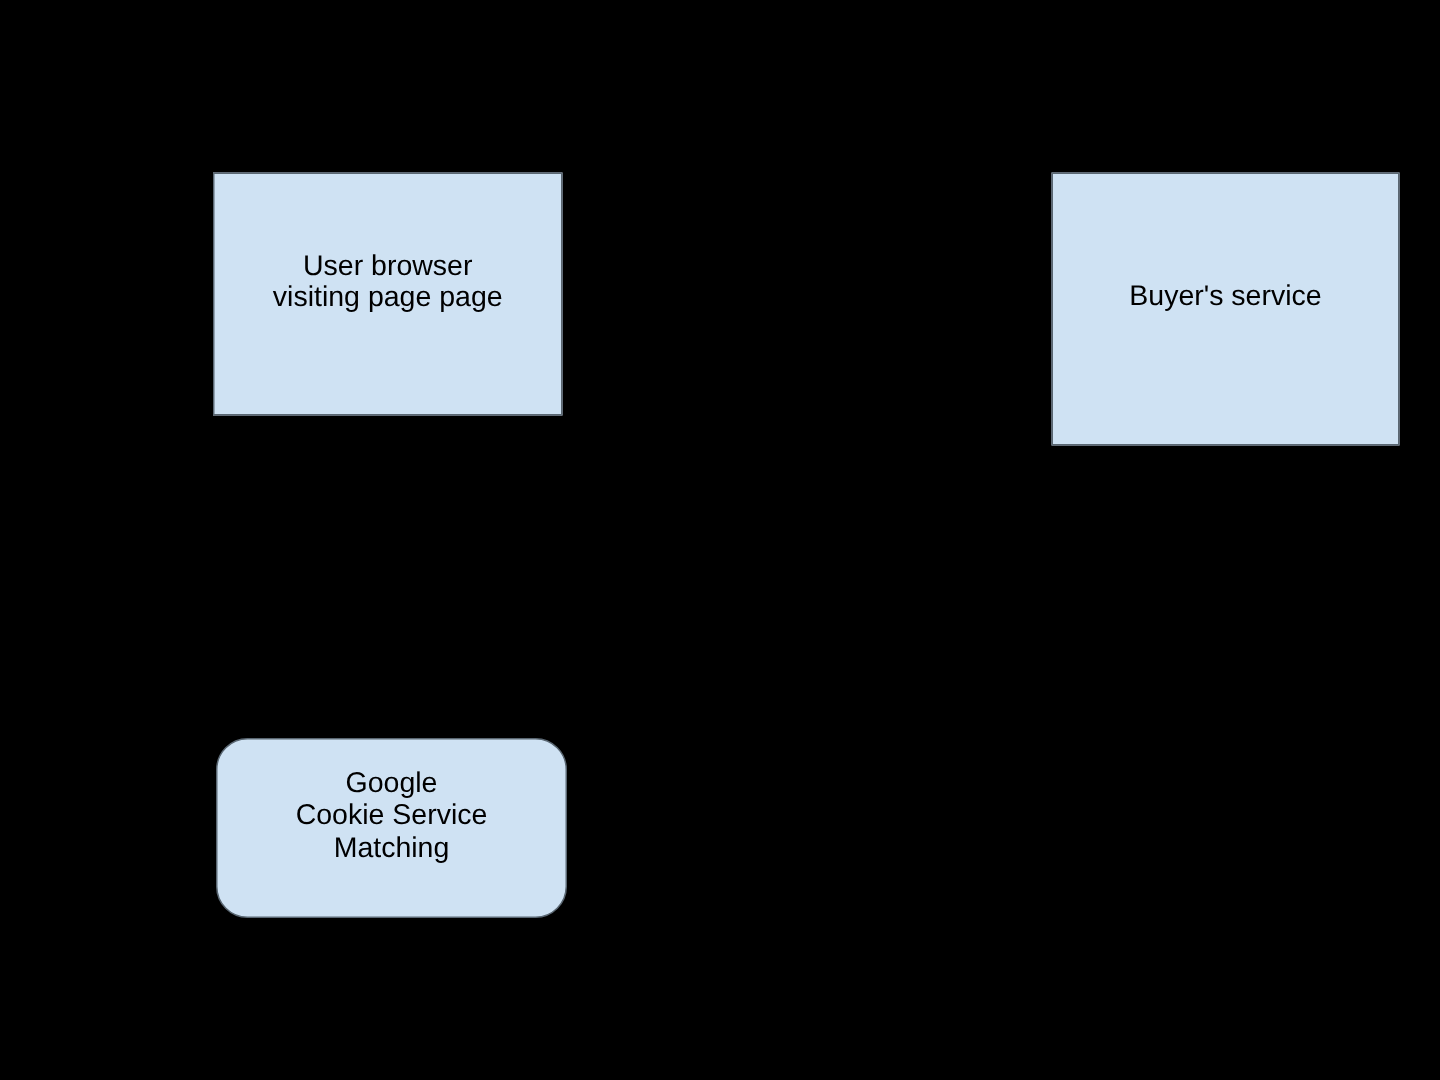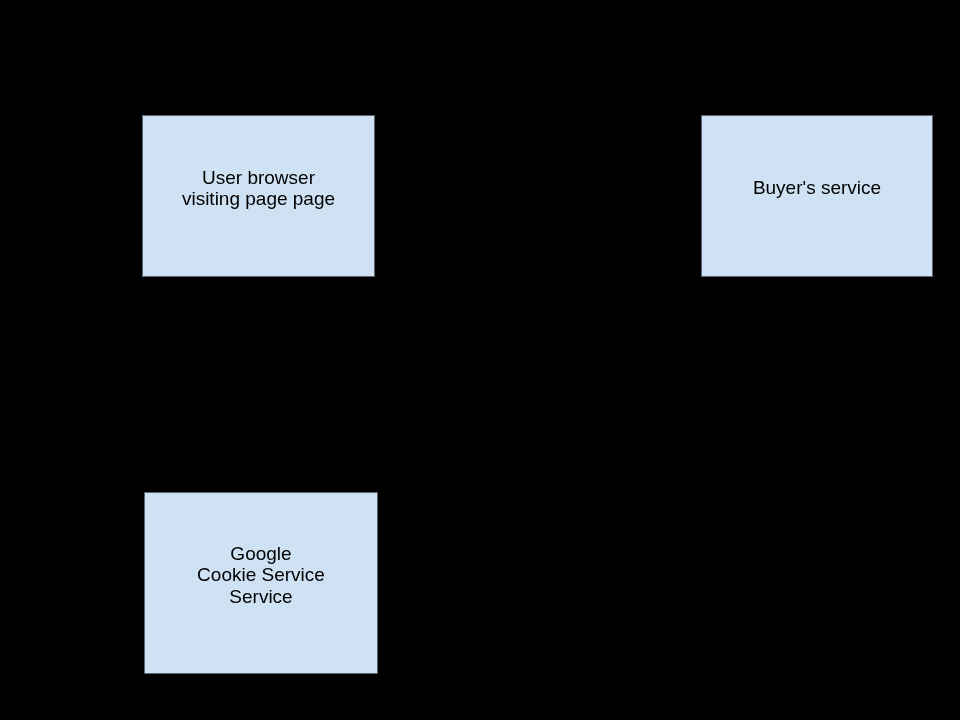--- a/index.html
+++ b/index.html
@@ -37,25 +37,25 @@
     transform: translateY(-8px);
     width: 100%;
   }
   .label-line { display: block; }
   #node-user-browser {
     left: 137px; top: 115px;
     width: 233px; height: 162px;
   }
   #node-buyers-service {
     left: 696px; top: 115px;
-    width: 232px; height: 162px;
+    width: 232px; height: 182px;
   }
   #node-google-cms {
     left: 139px; top: 492px;
-    width: 234px; height: 182px;
+    width: 234px; height: 120px; border-radius: 21px;
   }
 </style>
 </head>
 <body>
 
 <div class="canvas">
 
   <div class="node" id="node-user-browser">
     <div class="label">
       <span class="label-line">User browser</span>
@@ -66,17 +66,17 @@
   <div class="node" id="node-buyers-service">
     <div class="label">
       <span class="label-line">Buyer's service</span>
     </div>
   </div>
 
   <div class="node" id="node-google-cms">
     <div class="label">
       <span class="label-line">Google</span>
       <span class="label-line">Cookie Service</span>
-      <span class="label-line">Service</span>
+      <span class="label-line">Matching</span>
     </div>
   </div>
 
 </div>
 
 </body></html>

